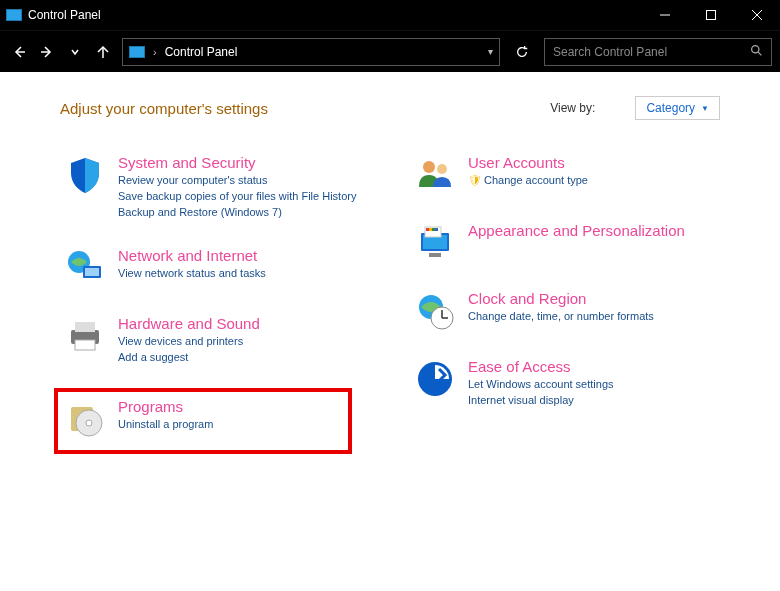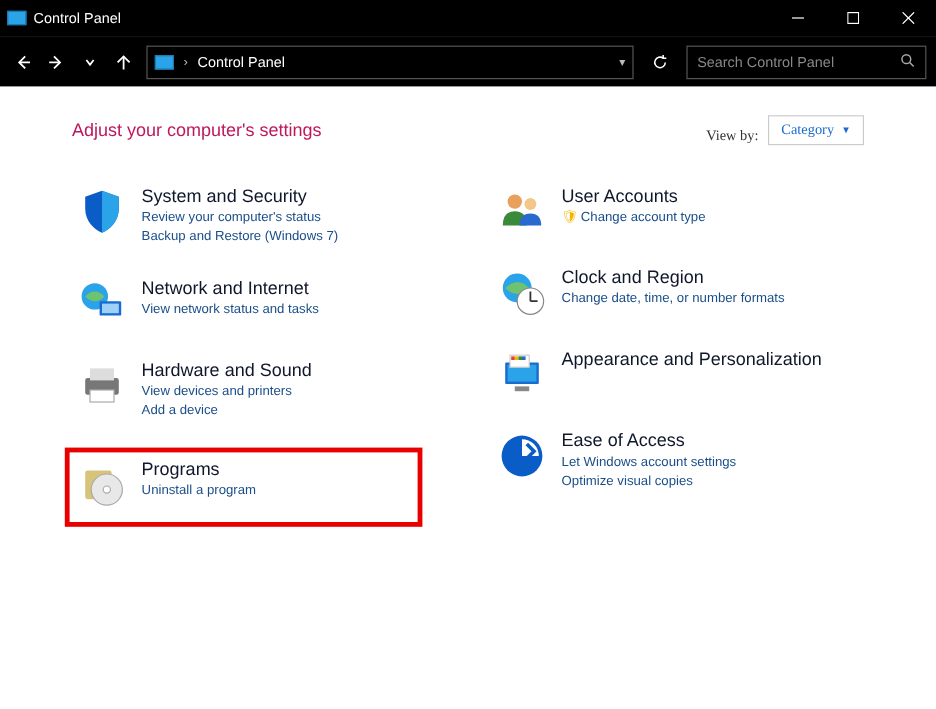--- a/index.html
+++ b/index.html
@@ -18,40 +18,40 @@
   .nav-arrows { display: flex; align-items: center; gap: 6px; }
   .nav-arrow { width: 22px; height: 22px; display: flex; align-items: center; justify-content: center; }
   .nav-arrow svg { stroke: #fff; stroke-width: 1.5; fill: none; }
   .addr { flex: 1; height: 28px; border: 1px solid #555; display: flex; align-items: center; padding: 0 6px; gap: 8px; }
   .addr .crumb-icon { width: 16px; height: 12px; background: #2aa3e8; border: 1px solid #1a7aaf; }
   .addr .sep { color: #bbb; font-size: 11px; }
   .addr .crumb-text { color: #fff; font-size: 12px; flex: 1; }
   .addr .chevron { color: #bbb; font-size: 10px; }
   .refresh { width: 28px; height: 28px; display: flex; align-items: center; justify-content: center; }
   .refresh svg { stroke: #fff; fill: none; stroke-width: 1.5; }
-  .search { width: 200px; height: 28px; border: 1px solid #555; display: flex; align-items: center; padding: 0 8px; }
+  .search { width: 228px; height: 28px; border: 1px solid #555; display: flex; align-items: center; padding: 0 8px; }
   .search input { flex: 1; background: transparent; border: 0; color: #aaa; font-size: 12px; outline: none; }
   .search input::placeholder { color: #888; }
   .search .mag { color: #aaa; }
   
   
   .content { padding: 24px 60px 0 60px; }
   .top-row { display: flex; align-items: center; justify-content: space-between; margin-bottom: 30px; }
-  .heading { color: #be185d; font-size: 15px; }
-  .viewby { display: flex; align-items: flex-end; gap: 8px; font-size: 12px; color: #333; font-family: Liberation Serif, serif; }
-  .viewby .selector { border: 1px solid #ccc; padding: 4px 10px; color: #1a6bcf; display: flex; align-items: center; gap: 6px; }
+  .heading { color: #a16207; font-size: 15px; }
+  .viewby { display: flex; align-items: center; gap: 8px; font-size: 12px; color: #333; }
+  .viewby .selector { border: 1px solid #ccc; padding: 4px 10px; color: #1a6bcf; display: flex; align-items: center; gap: 6px; margin-left: 32px; }
   .viewby .selector .tri { font-size: 8px; color: #1a6bcf; }
   
   .columns { display: flex; gap: 40px; }
   .col { flex: 1; }
   .cat { display: flex; gap: 12px; margin-bottom: 18px; padding: 4px; }
   .cat.highlighted { border: 4px solid #e80000; padding: 6px 6px 10px 6px; margin-left: -6px; margin-right: 18px; }
   .cat-icon { width: 42px; height: 42px; flex-shrink: 0; display: flex; align-items: center; justify-content: center; }
   .cat-body { flex: 1; }
-  .cat-title { color: #0f172a; font-size: 15px; margin-bottom: 2px; }
+  .cat-title { color: #ec4899; font-size: 15px; margin-bottom: 2px; }
   .cat-link { color: #1a4e8a; font-size: 11px; line-height: 1.45; display: block; }
   .cat-link .shield { color: #f5b400; margin-right: 2px; }
   
   
   .ic-shield { color: #0a5cc7; }
   .ic-net { color: #2aa3e8; }
   .ic-hw { color: #555; }
   .ic-prog { color: #9c8; }
   .ic-users { color: #e07a2f; }
   .ic-appear { color: #2aa3e8; }
@@ -150,20 +150,21 @@
       <div class="cat">
         <div class="cat-icon ic-shield">
           <svg width="40" height="40" viewBox="0 0 40 40">
               <path d="M20 3 L34 8 V18 C34 28 27 35 20 38 C13 35 6 28 6 18 V8 Z" fill="#0a5cc7"></path>
               <path d="M20 3 L34 8 V18 C34 28 27 35 20 38 V3 Z" fill="#2aa3e8"></path>
             </svg>
         </div>
         <div class="cat-body">
           <div class="cat-title">System and Security</div>
           <a class="cat-link">Review your computer's status</a>
+          <a class="cat-link">Save backup copies of your files with File History</a>
           <a class="cat-link">Backup and Restore (Windows 7)</a>
         </div>
       </div>
 
       <div class="cat">
         <div class="cat-icon ic-net">
           <svg width="40" height="40" viewBox="0 0 40 40">
               <circle cx="14" cy="14" r="11" fill="#2aa3e8"></circle>
               <path d="M6 14 Q14 6 22 14 Q14 22 6 14" fill="#6fc36f"></path>
               <rect x="18" y="18" width="18" height="12" rx="1" fill="#1a6bcf"></rect>
@@ -180,21 +181,21 @@
         <div class="cat-icon ic-hw">
           <svg width="40" height="40" viewBox="0 0 40 40">
               <rect x="6" y="14" width="28" height="14" rx="2" fill="#777"></rect>
               <rect x="10" y="6" width="20" height="10" fill="#ddd"></rect>
               <rect x="10" y="24" width="20" height="10" fill="#fff" stroke="#aaa"></rect>
             </svg>
         </div>
         <div class="cat-body">
           <div class="cat-title">Hardware and Sound</div>
           <a class="cat-link">View devices and printers</a>
-          <a class="cat-link">Add a device</a>
+          <a class="cat-link">Add a suggest</a>
         </div>
       </div>
 
       <div class="cat highlighted">
         <div class="cat-icon ic-prog">
           <svg width="40" height="40" viewBox="0 0 40 40">
               <rect x="6" y="8" width="22" height="24" rx="2" fill="#d8c37a"></rect>
               <circle cx="24" cy="24" r="13" fill="#e8e8e8" stroke="#aaa"></circle>
               <circle cx="24" cy="24" r="3" fill="#fff" stroke="#aaa"></circle>
             </svg>
@@ -214,36 +215,20 @@
           <svg width="40" height="40" viewBox="0 0 40 40">
               <circle cx="14" cy="12" r="6" fill="#e8a05a"></circle>
               <path d="M4 32 Q4 20 14 20 Q24 20 24 32 Z" fill="#3a8a3a"></path>
               <circle cx="27" cy="14" r="5" fill="#f3c78a"></circle>
               <path d="M18 32 Q18 22 27 22 Q36 22 36 32 Z" fill="#2a6acf"></path>
             </svg>
         </div>
         <div class="cat-body">
           <div class="cat-title">User Accounts</div>
           <a class="cat-link"><span class="shield">🛡</span><span>Change account type</span></a>
-        </div>
-      </div>
-
-      <div class="cat">
-        <div class="cat-icon ic-clock">
-          <svg width="40" height="40" viewBox="0 0 40 40">
-              <circle cx="16" cy="16" r="12" fill="#2aa3e8"></circle>
-              <path d="M6 16 Q16 6 26 16 Q16 26 6 16" fill="#6fc36f"></path>
-              <circle cx="27" cy="27" r="11" fill="#fff" stroke="#888"></circle>
-              <line x1="27" y1="27" x2="27" y2="19" stroke="#333" stroke-width="1.5"></line>
-              <line x1="27" y1="27" x2="33" y2="27" stroke="#333" stroke-width="1.5"></line>
-            </svg>
-        </div>
-        <div class="cat-body">
-          <div class="cat-title">Clock and Region</div>
-          <a class="cat-link">Change date, time, or number formats</a>
         </div>
       </div>
 
       <div class="cat">
         <div class="cat-icon ic-appear">
           <svg width="40" height="40" viewBox="0 0 40 40">
               <rect x="6" y="10" width="28" height="18" rx="1" fill="#1a6bcf"></rect>
               <rect x="8" y="12" width="24" height="14" fill="#2aa3e8"></rect>
               <rect x="14" y="30" width="12" height="4" fill="#888"></rect>
               <rect x="10" y="4" width="16" height="10" fill="#fff" stroke="#ccc"></rect>
@@ -252,29 +237,45 @@
               <rect x="17" y="5" width="3" height="3" fill="#3a8a3a"></rect>
               <rect x="20" y="5" width="3" height="3" fill="#2a6acf"></rect>
             </svg>
         </div>
         <div class="cat-body">
           <div class="cat-title">Appearance and Personalization</div>
         </div>
       </div>
 
       <div class="cat">
+        <div class="cat-icon ic-clock">
+          <svg width="40" height="40" viewBox="0 0 40 40">
+              <circle cx="16" cy="16" r="12" fill="#2aa3e8"></circle>
+              <path d="M6 16 Q16 6 26 16 Q16 26 6 16" fill="#6fc36f"></path>
+              <circle cx="27" cy="27" r="11" fill="#fff" stroke="#888"></circle>
+              <line x1="27" y1="27" x2="27" y2="19" stroke="#333" stroke-width="1.5"></line>
+              <line x1="27" y1="27" x2="33" y2="27" stroke="#333" stroke-width="1.5"></line>
+            </svg>
+        </div>
+        <div class="cat-body">
+          <div class="cat-title">Clock and Region</div>
+          <a class="cat-link">Change date, time, or number formats</a>
+        </div>
+      </div>
+
+      <div class="cat">
         <div class="cat-icon ic-ease">
           <svg width="40" height="40" viewBox="0 0 40 40">
               <circle cx="20" cy="20" r="17" fill="#0a5cc7"></circle>
               <path d="M20 6 A14 14 0 0 1 34 20 L20 20 Z" fill="#fff"></path>
               <polyline points="24,10 30,16 24,22" fill="none" stroke="#0a5cc7" stroke-width="3"></polyline>
             </svg>
         </div>
         <div class="cat-body">
           <div class="cat-title">Ease of Access</div>
           <a class="cat-link">Let Windows account settings</a>
-          <a class="cat-link">Optimize visual copies</a>
+          <a class="cat-link">Internet visual display</a>
         </div>
       </div>
 
     </div>
   </div>
 </div>
 
 </body></html>

